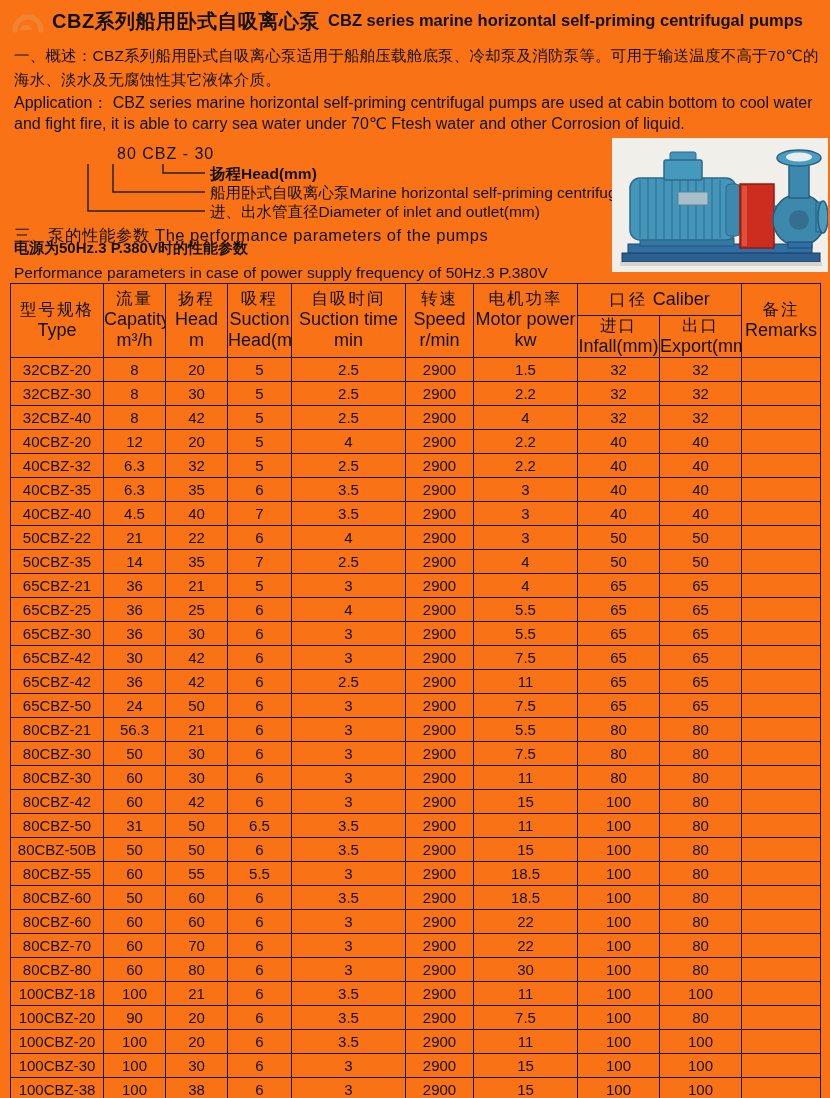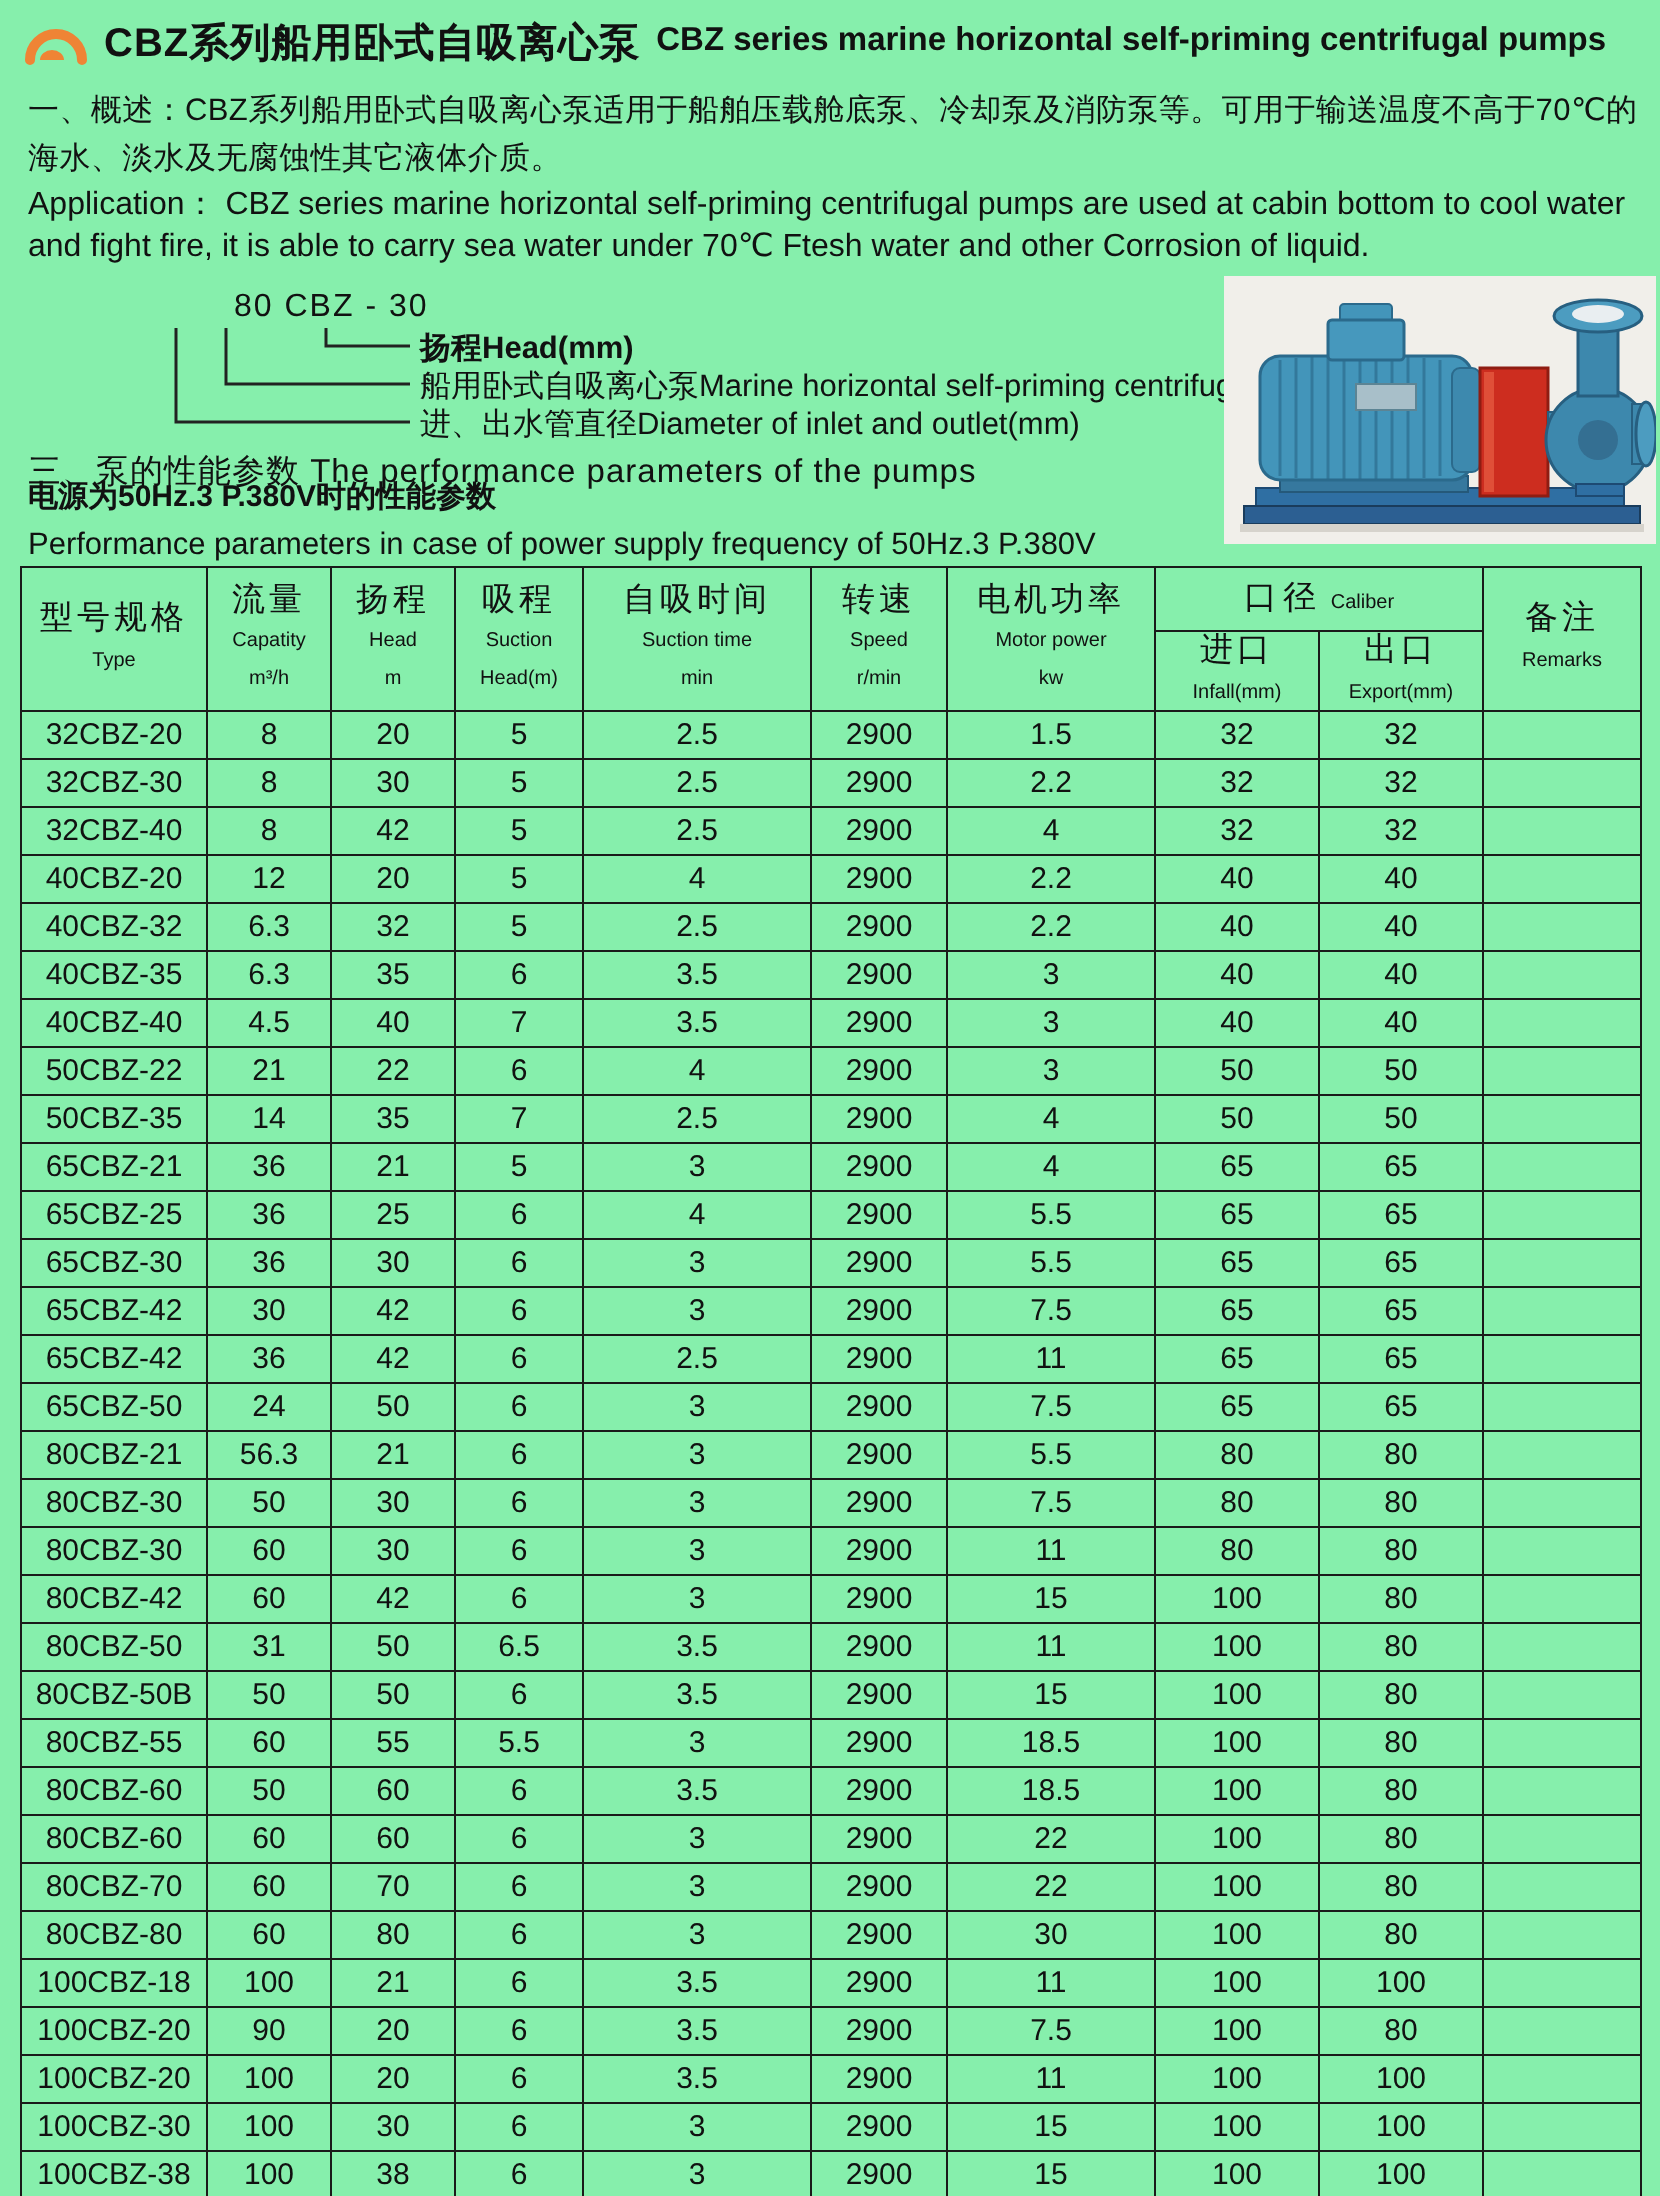--- a/index.html
+++ b/index.html
@@ -1,18 +1,18 @@
 <!DOCTYPE html>
 <html><head>
 <meta charset="utf-8">
 <style>
   * { margin:0; padding:0; box-sizing:border-box; }
   html,body { background:#ffffff; }
   .page {
-    position:relative; width:830px; height:1098px; background:#86efac;
+    position:relative; width:830px; height:1098px; background:#f97316;
     font-family:"Liberation Sans","DejaVu Sans",sans-serif; color:#111;
     overflow:hidden;
   }
   .abs { position:absolute; }
 
   
   .title-row { top:8px; left:12px; width:810px; display:flex; align-items:flex-start; gap:8px; }
   .title-zh { font-size:20px; font-weight:bold; letter-spacing:0.5px; }
   .title-en { font-size:16.5px; font-weight:bold; padding-top:3px; }
 
@@ -35,21 +35,21 @@
   .photo { top:138px; left:612px; width:216px; height:134px; }
 
   
   .perf-table { position:absolute; top:283px; left:10px; border-collapse:collapse; table-layout:fixed; width:810px; }
   .perf-table th, .perf-table td {
     border:1.5px solid #1a1a1a; text-align:center; vertical-align:middle;
     font-weight:normal; padding:0; overflow:hidden;
   }
   .perf-table thead th { line-height:1.18; }
   .th-zh { font-size:16.5px; letter-spacing:2px; }
-  .th-en { font-size:10px; letter-spacing:0;text-align:center; }
+  .th-en { font-size:18px; letter-spacing:0;text-align:center; }
   .caliber-cell .th-zh { letter-spacing:3px; margin-right:0; }
   .perf-table tbody td { height:24px; font-size:15px; }
   .perf-table tbody td:first-child { font-size:15px; }
   thead tr:first-child { height:32px; }
   thead tr:nth-child(2) { height:32px; }
 </style>
 </head>
 <body>
 
 <div class="page">

